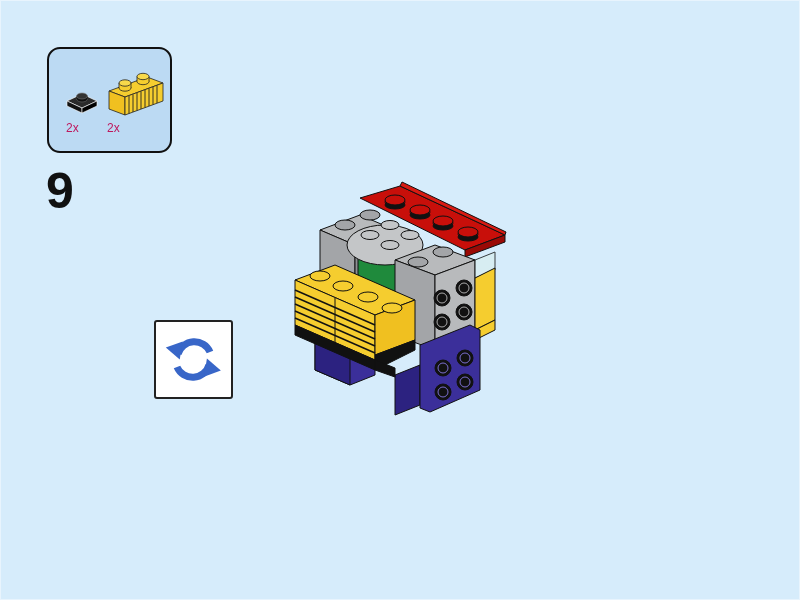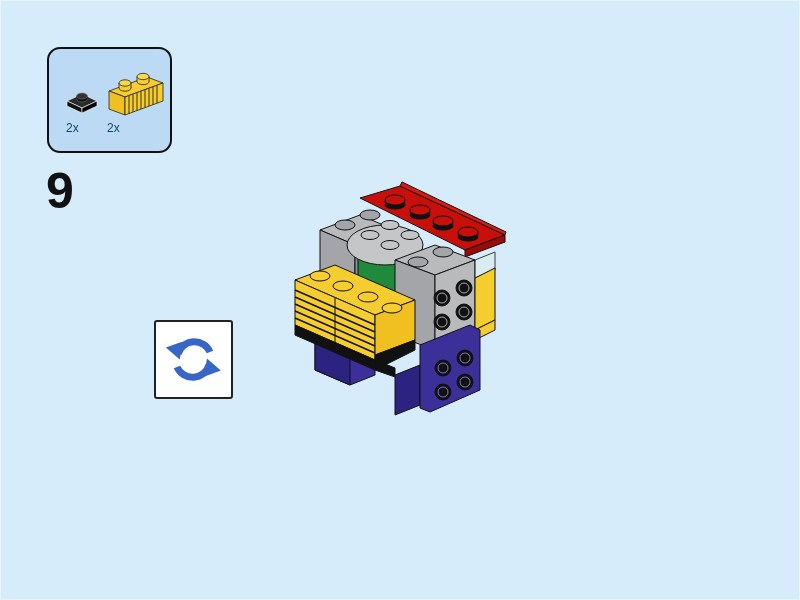--- a/index.html
+++ b/index.html
@@ -1,20 +1,20 @@
 <!DOCTYPE html>
 <html><head>
 <meta charset="utf-8">
 <style>
   html,body{margin:0;padding:0;}
   body{width:800px;height:600px;background:#d6ecfb;position:relative;overflow:hidden;font-family:"Liberation Sans",sans-serif;}
   .frame{position:absolute;left:0;top:0;width:798px;height:598px;border:1px solid #e8f4fd;}
   .parts-box{position:absolute;left:47px;top:47px;width:125px;height:106px;background:#bcdaf3;border:2px solid #111;border-radius:13px;box-sizing:border-box;}
   .part{position:absolute;}
-  .qty{position:absolute;font-size:12px;color:#0c4a6e;}
+  .qty{position:absolute;font-size:12px;color:#be185d;}
   .step-num{position:absolute;left:46px;top:166px;font-size:50px;font-weight:bold;color:#111;line-height:1;}
   .rotate-btn{position:absolute;left:154px;top:320px;width:79px;height:79px;background:#fff;border:2px solid #222;border-radius:3px;box-sizing:border-box;cursor:pointer;}
   .model{position:absolute;left:280px;top:180px;width:240px;height:240px;}
 </style>
 </head>
 <body>
 
 <div class="frame"></div>
 
 <div class="parts-box">

